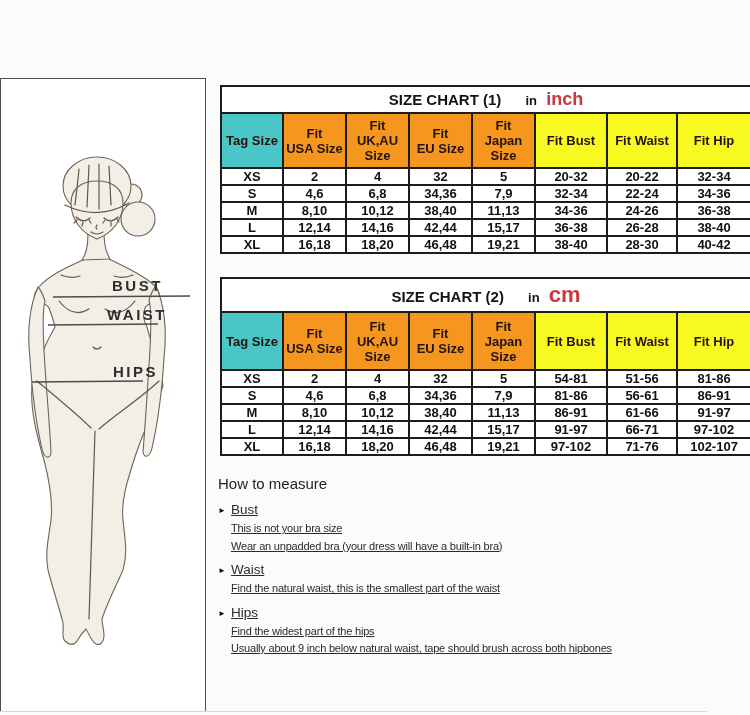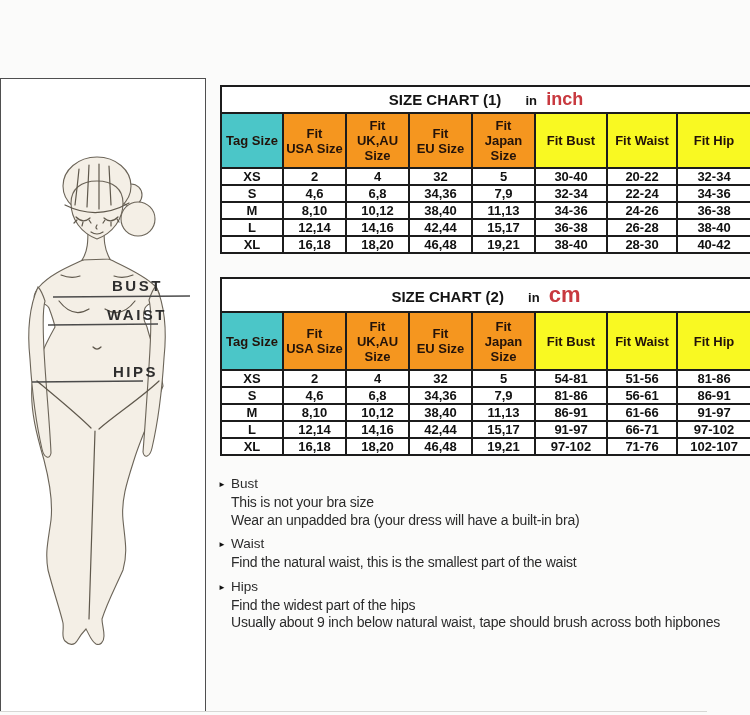--- a/index.html
+++ b/index.html
@@ -70,29 +70,29 @@
     font-weight:bold; font-size:13px; color:#111;
     background:#fff; white-space:nowrap;
   }
 
   
   .howto {
     position:absolute; left:218px; top:474px; width:532px;
     color:#2b2b2b;
   }
   .howto-heading { font-size:15px; line-height:20px; margin-bottom:6px; color:#222; }
-  .howto-group { margin-bottom:5px; }
+  .howto-group { margin-bottom:5px;text-decoration:underline; }
   .howto-label-row { line-height:18px; white-space:nowrap; }
   .bullet {
     display:inline-block; width:13px;
     font-size:8px; vertical-align:1px; color:#111;
   }
   .howto-label { font-size:13.5px; }
   .howto-line {
-    font-size:14px; line-height:17.5px; letter-spacing:-0.2px;
+    font-size:11px; line-height:17.5px; letter-spacing:-0.2px;
     padding-left:13px; white-space:nowrap;
   }
 </style>
 </head>
 <body>
 
 <div class="figure-box">
   <svg width="205" height="632" viewBox="0 0 205 632">
     <g stroke="#6b6458" stroke-width="1.1" fill="#f4efe6">
 
@@ -187,21 +187,21 @@
         <th class="col-head" style="background: rgb(249, 249, 34);">Fit Hip</th>
       </tr>
   </thead>
   <tbody>
       <tr>
         <td>XS</td>
         <td>2</td>
         <td>4</td>
         <td>32</td>
         <td>5</td>
-        <td>30-40</td>
+        <td>20-32</td>
         <td>20-22</td>
         <td>32-34</td>
       </tr>
       <tr>
         <td>S</td>
         <td>4,6</td>
         <td>6,8</td>
         <td>34,36</td>
         <td>7,9</td>
         <td>32-34</td>
@@ -325,20 +325,21 @@
         <td>46,48</td>
         <td>19,21</td>
         <td>97-102</td>
         <td>71-76</td>
         <td>102-107</td>
       </tr>
     </tbody>
 </table>
 
 <div class="howto">
+  <div class="howto-heading">How to measure</div>
 
   <div class="howto-group">
     <div class="howto-label-row">
       <span class="bullet">►</span><span class="howto-label">Bust</span>
     </div>
     <div class="howto-line">This is not your bra size</div>
     <div class="howto-line">Wear an unpadded bra (your dress will have a built-in bra)</div>
   </div>
 
   <div class="howto-group">

